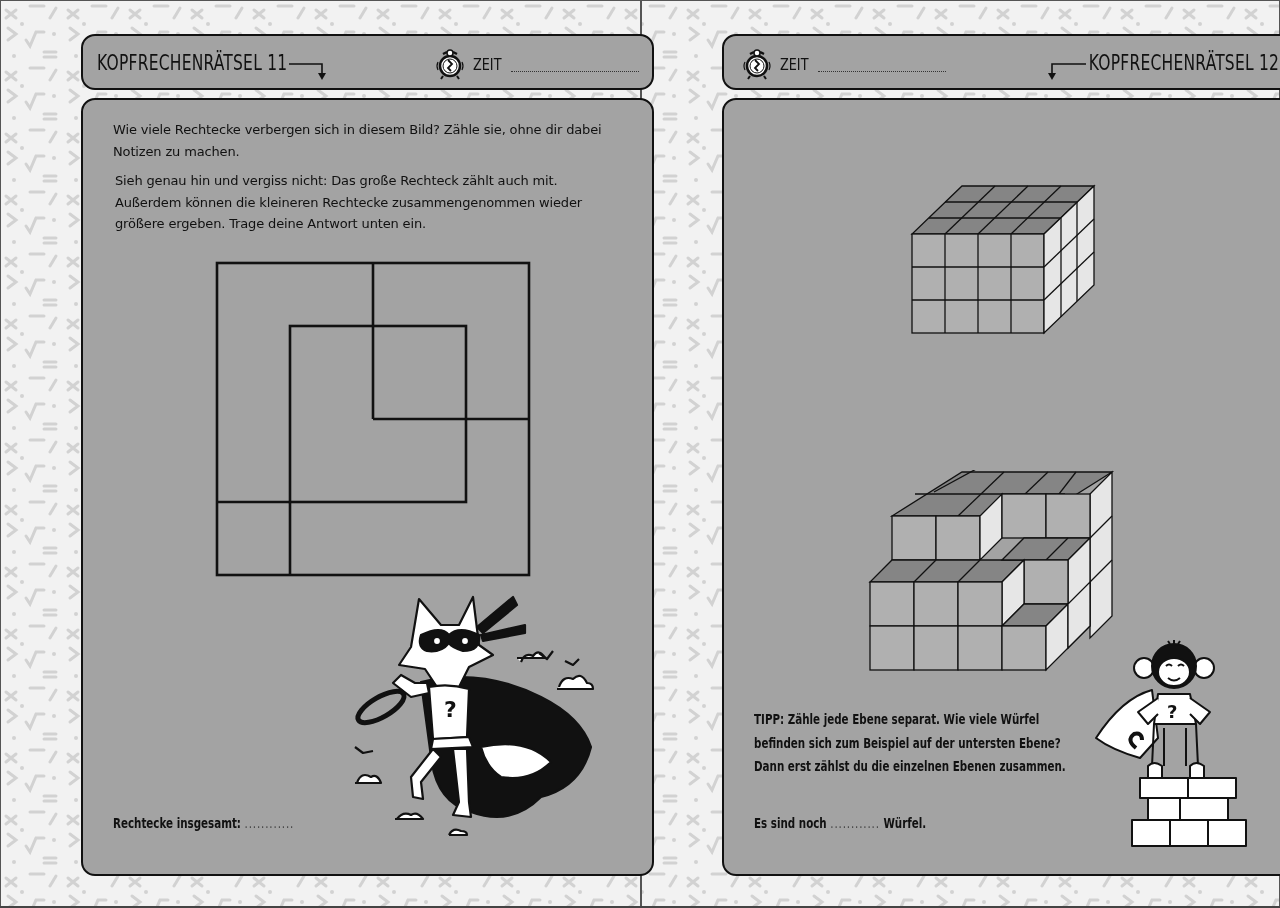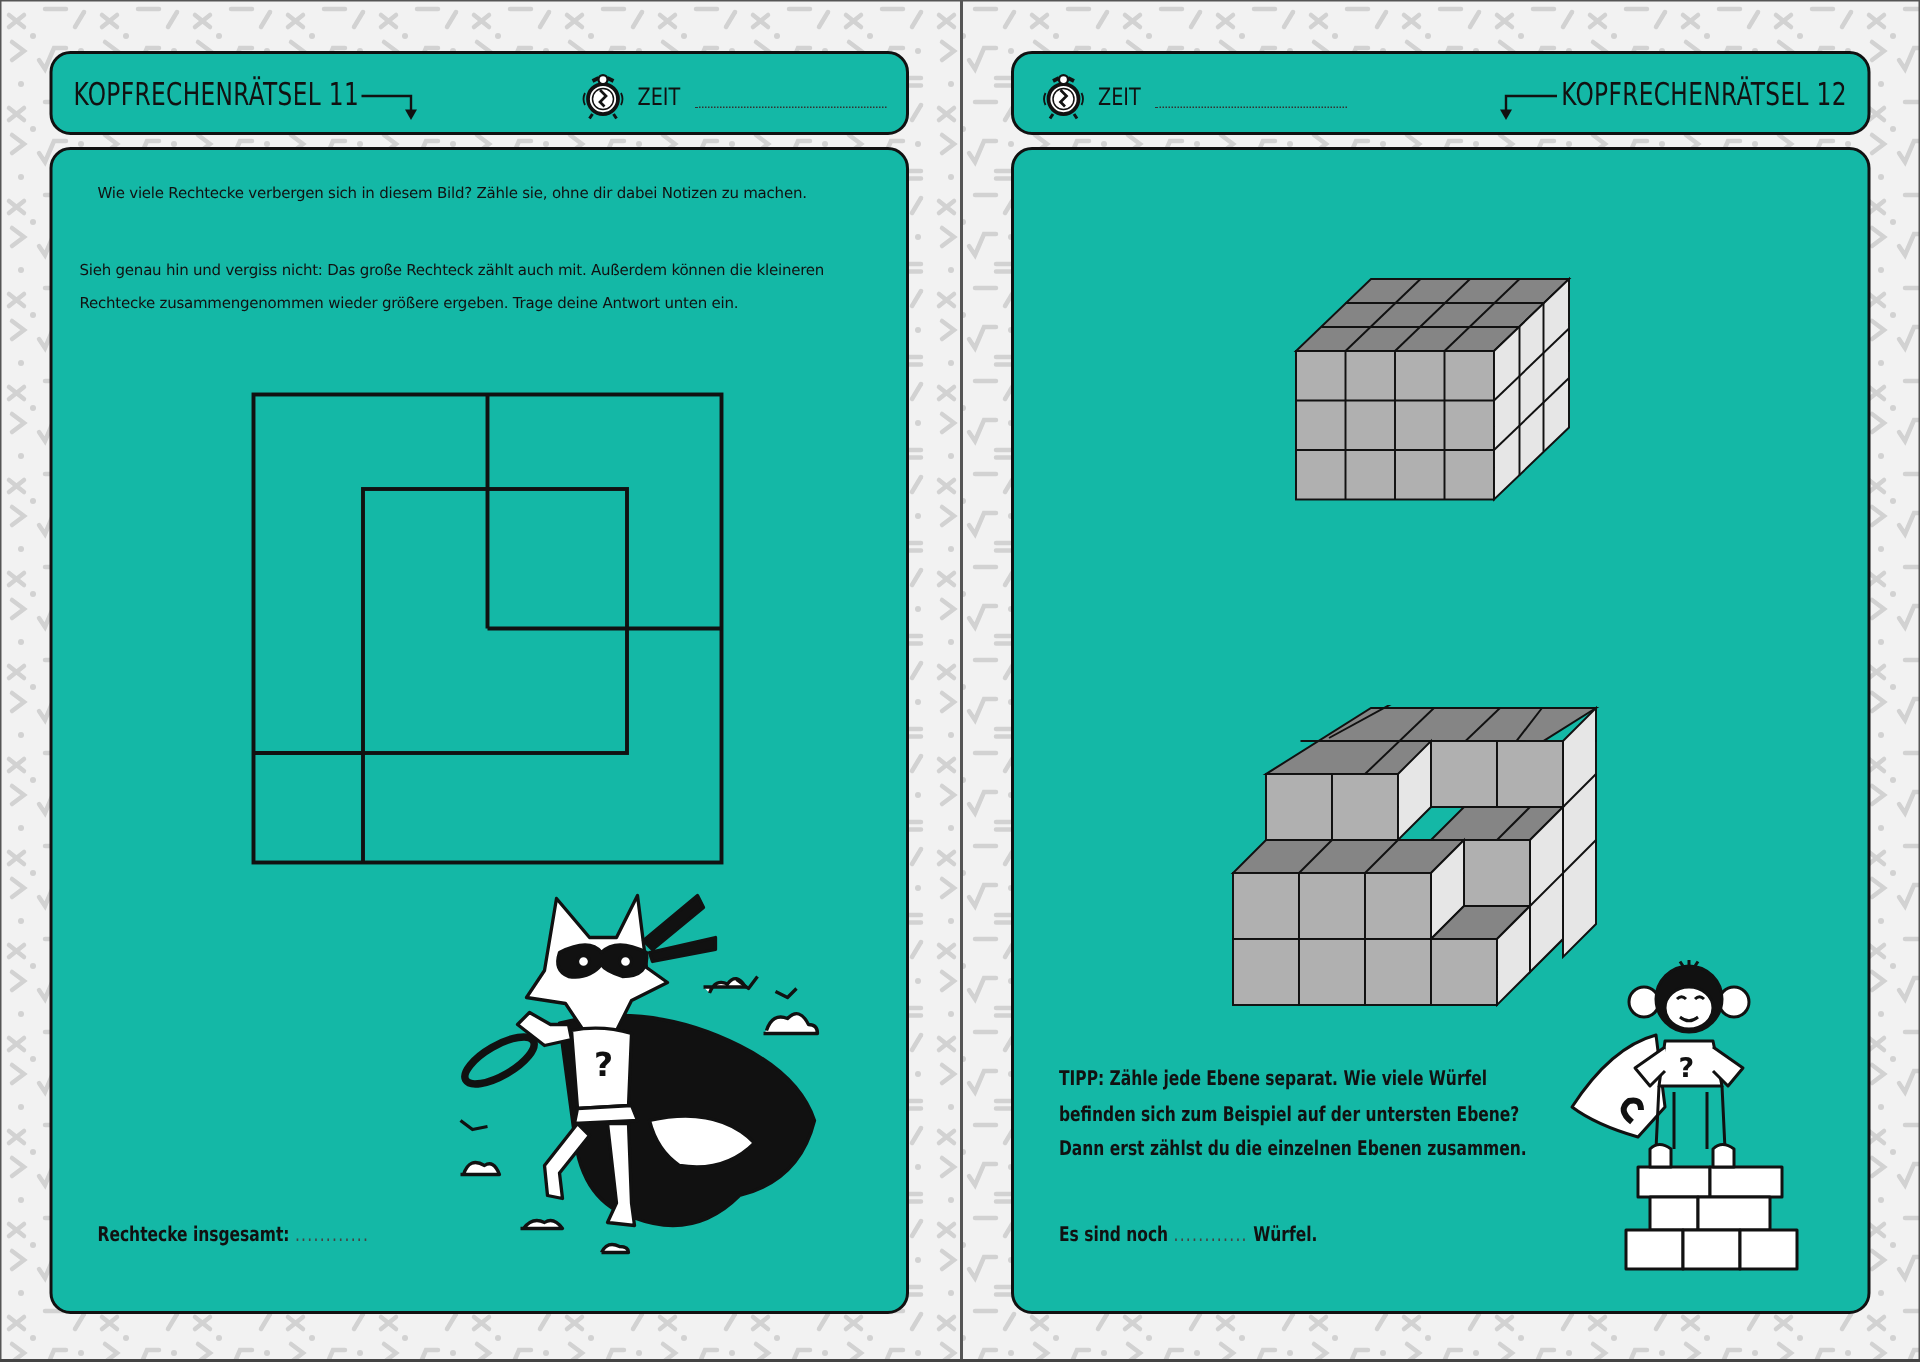--- a/index.html
+++ b/index.html
@@ -8,22 +8,22 @@
     background:#f2f2f2;
     font-family:"DejaVu Sans", sans-serif;
     color:#111;
   }
   .bg-pattern { position:absolute; inset:0; z-index:0; }
   .page-divider { position:absolute; left:640px; top:0; width:2px; height:908px; background:#555; z-index:1; }
   .frame-border { position:absolute; inset:0; border:1px solid #555; box-sizing:border-box; z-index:1; pointer-events:none; }
   .bottom-line { position:absolute; left:0; right:0; bottom:0; height:2px; background:#444; z-index:1; }
 
   .header-box, .content-box {
-    position:absolute; background:#14b8a6; border:2px solid #111; border-radius:14px;
-    box-sizing:border-box; z-index:2;
+    position:absolute; background:#a3a3a3; border:2px solid #111; border-radius:14px;
+    box-sizing:border-box; z-index:2;margin-left:48px;
   }
   .header-box { top:34px; height:56px; }
   .content-box { top:98px; height:778px; }
   .left  { left:33px; width:573px; }
   .right { left:674px; width:573px; }
 
   .title {
     position:absolute; top:15px;
     font-family:"DejaVu Sans Condensed","DejaVu Sans", sans-serif;
     font-size:21px; font-weight:normal; letter-spacing:0.3px;
@@ -33,21 +33,21 @@
   .title-right { transform-origin:right center; }
   .zeit-wrap { position:absolute; top:12px; display:flex; align-items:center; }
   .zeit-label {
     font-size:16px; margin-left:8px; margin-right:8px;
     transform:scaleX(0.8); transform-origin:left center; display:inline-block; width:30px;
   }
   .zeit-line { width:128px; border-bottom:1px dotted #333; height:14px; }
   .arrow { position:absolute; }
 
   .para {
-    position:absolute; font-size:10px; line-height:21.5px; margin:0;
+    position:absolute; font-size:13px; line-height:21.5px; margin:0;
     font-family:"DejaVu Sans", sans-serif; letter-spacing:-0.15px;
   }
   .hand {
     position:absolute; font-family:"DejaVu Sans Condensed","DejaVu Sans", sans-serif;
     font-size:13.5px; line-height:23.5px; font-weight:bold;
     transform:scaleX(0.85); transform-origin:left top; white-space:nowrap;
   }
   .dots { font-weight:normal; color:#444; letter-spacing:1px; }
   svg { display:block; }
   .abs { position:absolute; }
@@ -93,21 +93,21 @@
       <path d="M8 28 L6 31 M22 28 L24 31" stroke="#111" stroke-width="2"></path>
       <path d="M3 14 q-2 4 0 8 M27 14 q2 4 0 8" stroke="#111" stroke-width="1.2" fill="none"></path>
     </svg>
     <span class="zeit-label">ZEIT</span>
     <div class="zeit-line"></div>
   </div>
 </div>
 
 <div class="content-box left">
   <p class="para" style="left:30px; top:19px; width:500px;">Wie viele Rechtecke verbergen sich in diesem Bild? Zähle sie, ohne dir dabei Notizen zu machen.</p>
-  <p class="para" style="left:18px; top:70px; width:500px;">Sieh genau hin und vergiss nicht: Das große Rechteck zählt auch mit. Außerdem können die kleineren Rechtecke zusammengenommen wieder größere ergeben. Trage deine Antwort unten ein.</p>
+  <p class="para" style="left:32px; top:70px; width:500px;">Sieh genau hin und vergiss nicht: Das große Rechteck zählt auch mit. Außerdem können die kleineren Rechtecke zusammengenommen wieder größere ergeben. Trage deine Antwort unten ein.</p>
 
   <svg class="abs" style="left:132px; top:161px;" width="318" height="318">
     <g stroke="#111" stroke-width="2.6" fill="none">
       <rect x="2" y="2" width="312" height="312"></rect>
       <line x1="158" y1="2" x2="158" y2="158"></line>
       <line x1="158" y1="158" x2="314" y2="158"></line>
       <rect x="75" y="65" width="176" height="176"></rect>
       <line x1="2" y1="241" x2="75" y2="241"></line>
       <line x1="75" y1="241" x2="75" y2="314"></line>
     </g>

